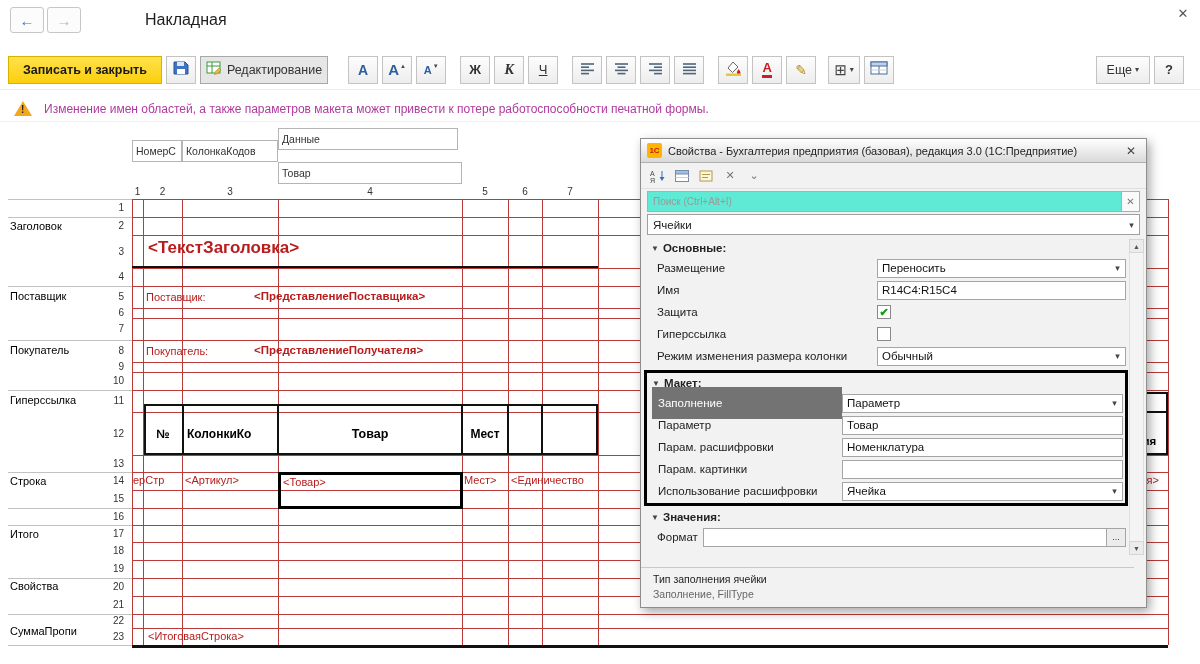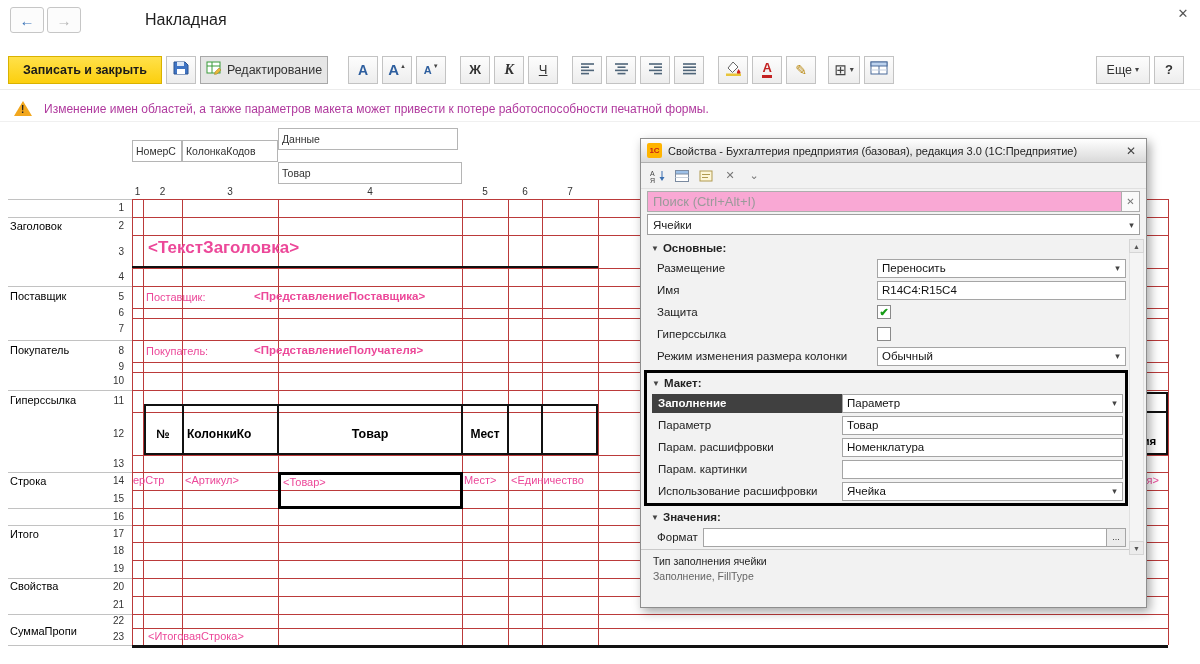--- a/index.html
+++ b/index.html
@@ -45,67 +45,67 @@
 
 
 #sheet-layer{position:absolute;inset:0;z-index:1;}
 .glh{position:absolute;height:1px;background:#bb3a3a;z-index:1;}
 .glv{position:absolute;width:1px;background:#bb3a3a;z-index:1;}
 .rownum{position:absolute;text-align:right;padding-right:5px;font-size:10px;color:#333;z-index:2;overflow:hidden;}
 .colnum{position:absolute;top:184px;height:15px;display:flex;align-items:center;justify-content:center;font-size:10px;color:#333;z-index:2;}
 .arealabel{position:absolute;left:10px;font-size:11px;color:#000;z-index:2;white-space:nowrap;}
 .areasep{position:absolute;left:8px;width:124px;height:1px;background:#c2c2c2;z-index:1;}
 .hbox{position:absolute;height:22px;border:1px solid #b5b5b5;font-size:10.5px;color:#333;display:flex;align-items:center;padding:0 3px;overflow:hidden;white-space:nowrap;background:#fff;z-index:2;}
-.scell{position:absolute;font-size:11px;color:#ec4899;white-space:nowrap;overflow:hidden;z-index:4;}
+.scell{position:absolute;font-size:11px;color:#b91c1c;white-space:nowrap;overflow:hidden;z-index:4;}
 .bold{font-weight:bold;font-size:11.5px;}
 .titlecell{font-size:17px;font-weight:bold;}
 .hcell{position:absolute;display:flex;align-items:center;justify-content:center;font-weight:bold;font-size:12px;color:#000;z-index:4;white-space:nowrap;overflow:hidden;}
 .hstart{justify-content:flex-start;padding-left:2px;}
 .blk{position:absolute;background:#111;z-index:3;}
 .bframe{position:absolute;border:2px solid #111;z-index:3;}
 .noleft{border-left:none;}
 .selcell{position:absolute;border:3px solid #000;z-index:5;}
 
 
 .dlg{position:absolute;left:595px;top:138px;width:507px;height:470px;background:#f2f2f2;border:1px solid #8e8e8e;box-shadow:3px 4px 10px rgba(0,0,0,.35);z-index:50;margin-left:45px;}
 .dlg-title{height:24px;background:linear-gradient(#ffffff,#d9d9d9);display:flex;align-items:center;padding:0 6px;border-bottom:1px solid #b0b0b0;}
 .ic1c{width:15px;height:15px;background:#ffb400;color:#c42015;font-size:8px;font-weight:bold;display:flex;align-items:center;justify-content:center;border-radius:2px;flex:0 0 15px;}
 .dlg-title-text{flex:1;margin-left:6px;font-size:11px;color:#222;white-space:nowrap;overflow:hidden;}
 .dlg-close{font-size:12px;color:#444;padding:0 4px;cursor:pointer;}
 .dlg-tools{height:26px;display:flex;align-items:center;padding:0 6px;border-bottom:1px solid #e0e0e0;}
 .dtool{width:22px;height:20px;display:flex;align-items:center;justify-content:center;margin-right:2px;border-radius:2px;font-size:11px;color:#777;cursor:pointer;}
 .dlg-search{display:flex;align-items:center;height:23px;margin:1px 6px;}
-.dlg-search input{flex:1;height:21px;border:1px solid #adadad;font-size:13px;padding:0 5px;font-family:inherit;color:#333;background:#f9a8d4;}
+.dlg-search input{flex:1;height:21px;border:1px solid #adadad;font-size:10px;padding:0 5px;font-family:inherit;color:#333;background:#5eead4;}
 .dlg-search input::placeholder{color:#9a9a9a;}
 .srch-clear{width:18px;height:21px;border:1px solid #adadad;border-left:none;background:#fafafa;font-size:10px;color:#777;display:flex;align-items:center;justify-content:center;cursor:pointer;}
 .dlg-scope{display:flex;align-items:center;height:21px;margin:1px 6px 3px;border:1px solid #9f9f9f;background:#fff;font-size:11.5px;color:#222;padding-left:5px;cursor:pointer;}
 .dlg-scope .pval{flex:1;}
 .ddi{width:15px;text-align:center;color:#444;font-size:9px;}
 .dlg-body{position:absolute;left:0;right:18px;top:98px;bottom:50px;padding:2px 2px 0 10px;overflow:hidden;}
 .psection{display:flex;align-items:center;height:18px;font-weight:bold;font-size:11.5px;color:#222;cursor:pointer;}
 .tri{font-size:8px;color:#444;margin-right:4px;}
 .prow{display:flex;align-items:center;height:22px;}
 .plabel{font-size:11.5px;color:#222;padding-left:6px;white-space:nowrap;overflow:hidden;}
 .w1{flex:0 0 226px;}
 .w2{flex:0 0 190px;}
 .w3{flex:0 0 52px;}
-.plabel.selected{background:#404040;color:#fff;height:19px;display:flex;align-items:center;font-weight:bold;}
+.plabel.selected{background:#737373;color:#fff;height:32px;display:flex;align-items:center;}
 .pctrl{flex:1;display:flex;align-items:center;}
 .pinput{width:100%;height:19px;border:1px solid #a5a5a5;background:#fff;font-size:11.5px;padding:0 4px;font-family:inherit;color:#111;}
 .pselect{display:flex;align-items:center;height:19px;border:1px solid #a5a5a5;background:#fff;font-size:11.5px;padding-left:4px;width:100%;cursor:pointer;color:#111;}
 .pselect .pval{flex:1;white-space:nowrap;overflow:hidden;}
 .cb{width:14px;height:14px;border:1px solid #8a8a8a;background:#fff;display:flex;align-items:center;justify-content:center;cursor:pointer;}
 .check-icon{color:#169c16;font-size:11px;font-weight:bold;line-height:1;}
 .layout-frame{border:3px solid #000;margin:3px -2px 2px -7px;padding:1px 2px 1px 5px;}
 .fmt{gap:0;}
 .dots{width:20px;height:19px;border:1px solid #a5a5a5;border-left:none;background:#ececec;font-size:9px;color:#333;cursor:pointer;display:flex;align-items:center;justify-content:center;font-family:inherit;}
 .dscroll{position:absolute;right:2px;top:100px;bottom:52px;width:15px;display:flex;flex-direction:column;align-items:stretch;z-index:2;}
 .sarr{height:14px;display:flex;align-items:center;justify-content:center;font-size:7px;color:#555;background:#ececec;border:1px solid #d5d5d5;cursor:pointer;}
 .strack{flex:1;background:#f4f4f4;border-left:1px solid #e0e0e0;border-right:1px solid #e0e0e0;}
-.dlg-footer{position:absolute;left:0;right:12px;bottom:0;height:58px;border-top:1px solid #c9c9c9;background:#f2f2f2;padding:5px 11px 0 12px;}
+.dlg-footer{position:absolute;left:0;right:12px;bottom:0;height:40px;border-top:1px solid #c9c9c9;background:#f2f2f2;padding:5px 11px 0 12px;}
 .fline1{font-size:10.5px;color:#222;}
 .fline2{font-size:10.5px;color:#666;margin-top:3px;}
 </style>
 </head>
 <body>
 
 <div class="screen">
 
   <div class="topbar">
     <div class="navbtn back">

